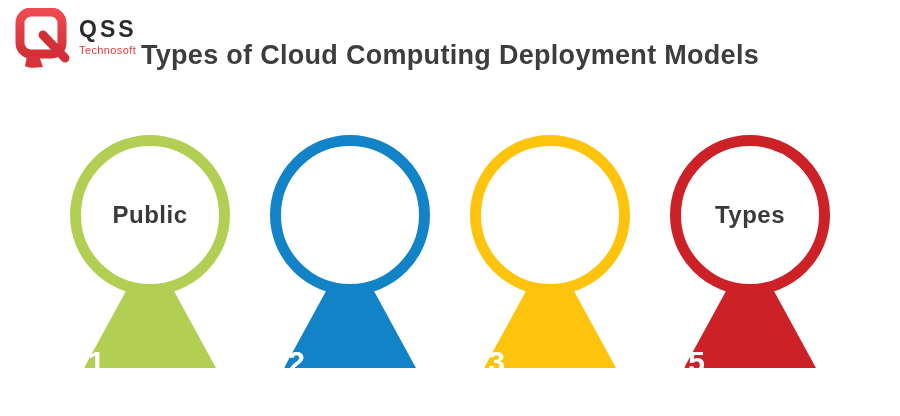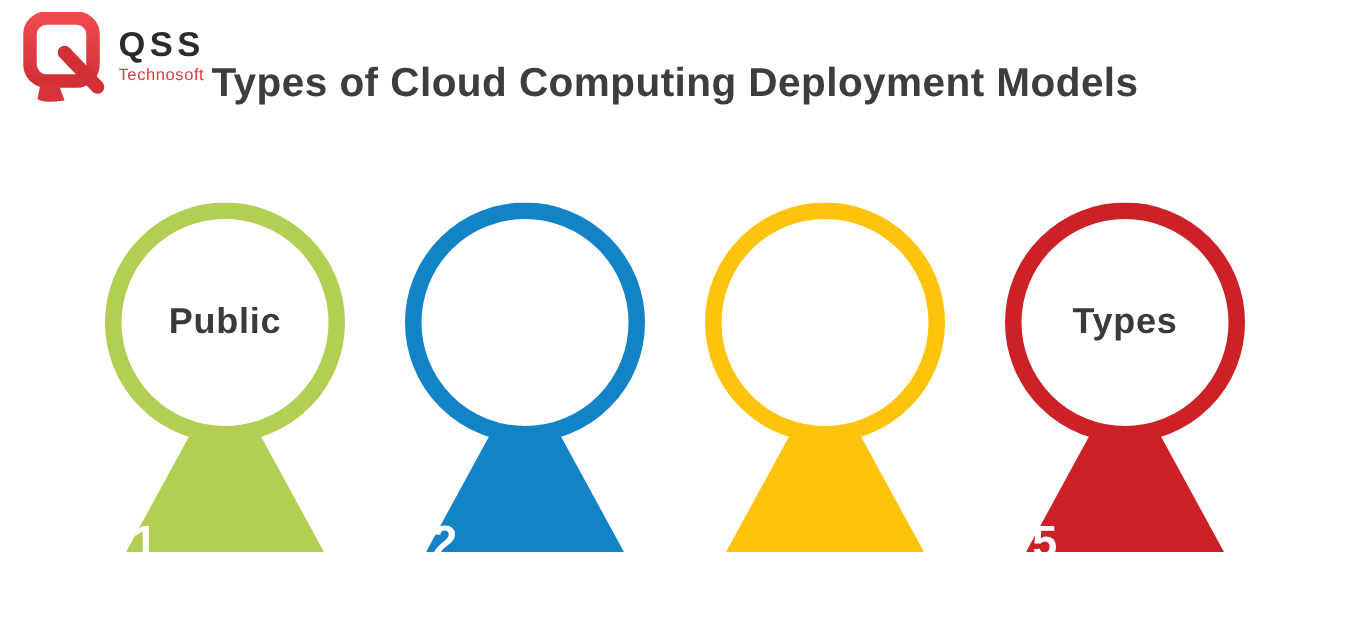--- a/index.html
+++ b/index.html
@@ -98,20 +98,21 @@
         <circle cx="80" cy="80" r="74.5" fill="#ffffff" stroke-width="11" stroke="#1283c6"></circle>
       </svg>
       <div class="pin-number">02</div>
     </div>
 
     <div class="pin">
       <svg class="pin-svg" viewBox="0 0 160 236">
         <polygon points="80,112 14,233 146,233" fill="#fec40d"></polygon>
         <circle cx="80" cy="80" r="74.5" fill="#ffffff" stroke-width="11" stroke="#fec40d"></circle>
       </svg>
+      <div class="pin-number">03</div>
     </div>
 
     <div class="pin">
       <svg class="pin-svg" viewBox="0 0 160 236">
         <polygon points="80,112 14,233 146,233" fill="#cc2127"></polygon>
         <circle cx="80" cy="80" r="74.5" fill="#ffffff" stroke-width="11" stroke="#cc2127"></circle>
       </svg>
       <div class="pin-label">Types</div>
       <div class="pin-number">05</div>
     </div>

